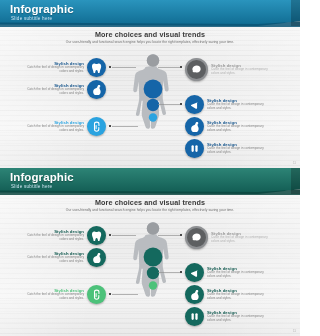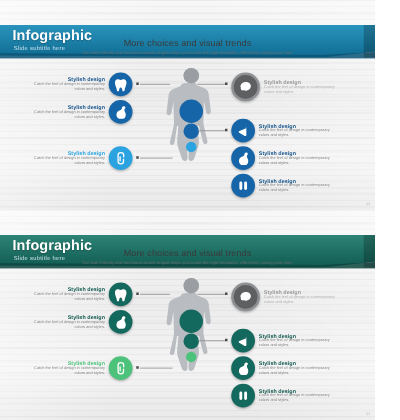--- a/index.html
+++ b/index.html
@@ -26,21 +26,21 @@
       linear-gradient(to bottom,#f7f7f7 0%,#ececec 45%,#f4f4f4 75%,#e9e9e9 100%);
   }
   .paper::after{
     content:"";position:absolute;inset:0;
     background:
       linear-gradient(105deg, rgba(255,255,255,0.55) 0%, rgba(255,255,255,0) 38%),
       linear-gradient(255deg, rgba(255,255,255,0.4) 0%, rgba(255,255,255,0) 42%);
   }
 
   
-  .band{position:absolute;top:0;left:0;width:300px;height:26px;margin-top:20px;}
+  .band{position:absolute;top:0;left:0;width:300px;height:26px;}
   .band .fill{
     position:absolute;top:0;left:0;right:0;bottom:0;
     clip-path:polygon(0 0, 100% 0, 100% 82%, 86% 100%, 0 94%);
   }
   .band .lip{
     position:absolute;left:0;right:0;top:20px;height:7px;
     clip-path:polygon(0 36%, 86% 58%, 100% 22%, 100% 100%, 0 100%);
     opacity:.85;
   }
   .band .edge{
@@ -53,21 +53,21 @@
     text-shadow:0 1px 1px rgba(0,0,0,.25);
   }
   .band-sub{
     position:absolute;left:11px;top:16px;
     font-size:4.6px;color:#cfe6f2;letter-spacing:.25px;
   }
 
   
   .heading{
     position:absolute;top:30px;left:0;width:300px;text-align:center;
-    font-size:7.2px;font-weight:normal;color:#3a3a3a;letter-spacing:.1px;
+    font-size:7.2px;font-weight:bold;color:#3a3a3a;letter-spacing:.1px;
   }
   .subheading{
     position:absolute;top:40px;left:50%;transform:translateX(-50%);
     width:200px;text-align:center;
     font-size:3.3px;color:#6c6c6c;line-height:1.25;letter-spacing:.05px;
   }
 
   
   .figure{position:absolute;left:131px;top:52px;width:44px;height:110px;}
   .figure svg{display:block;width:44px;height:110px;}

